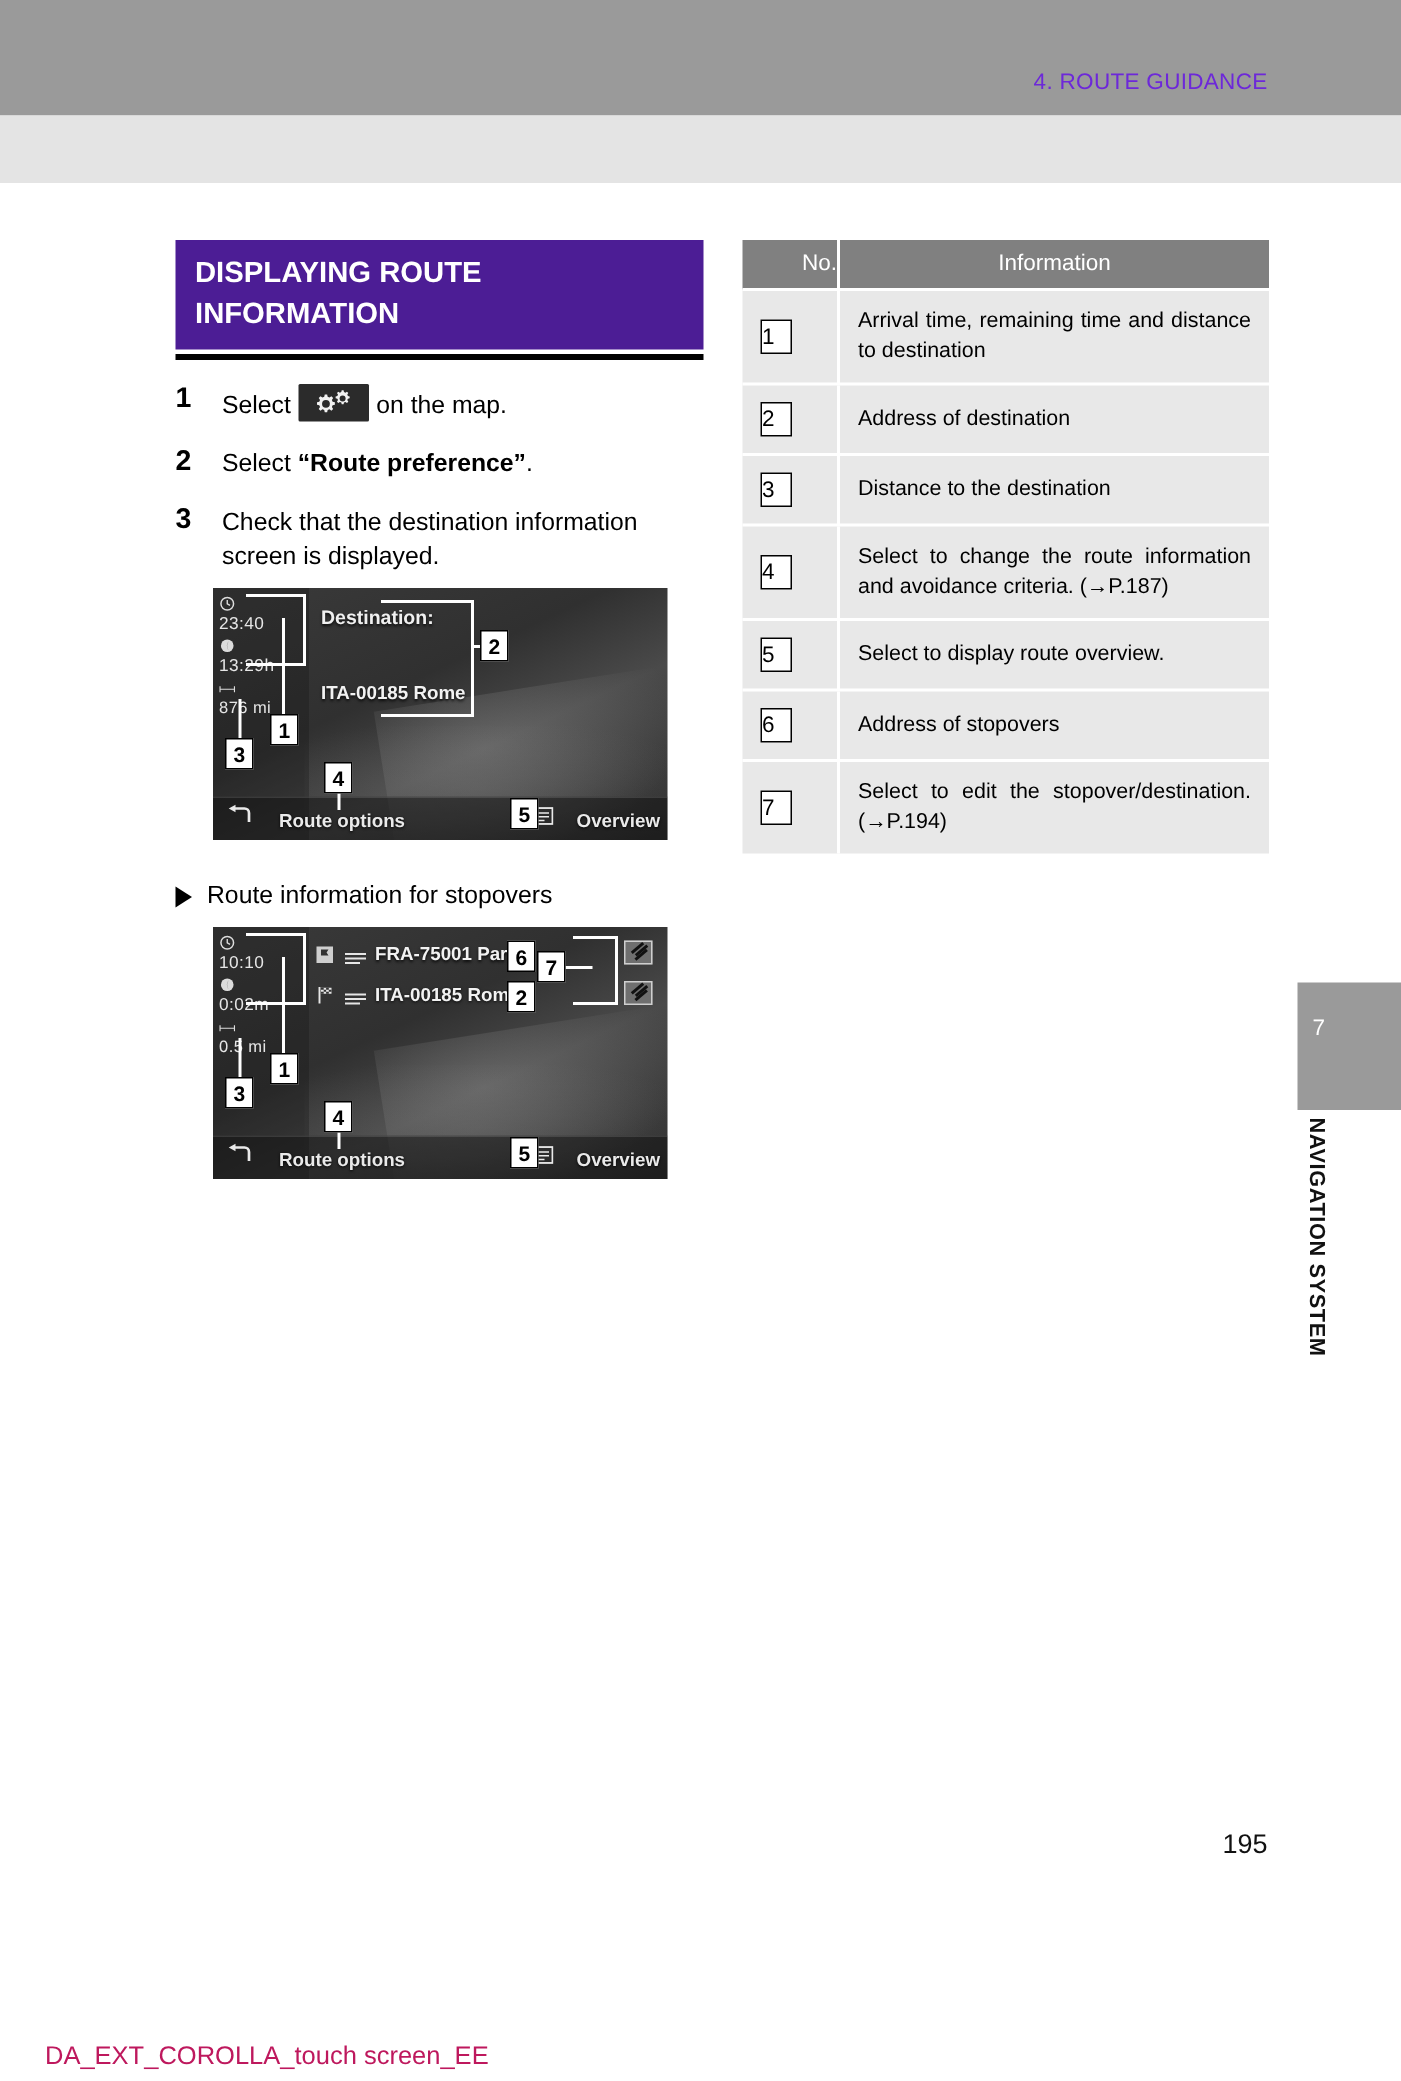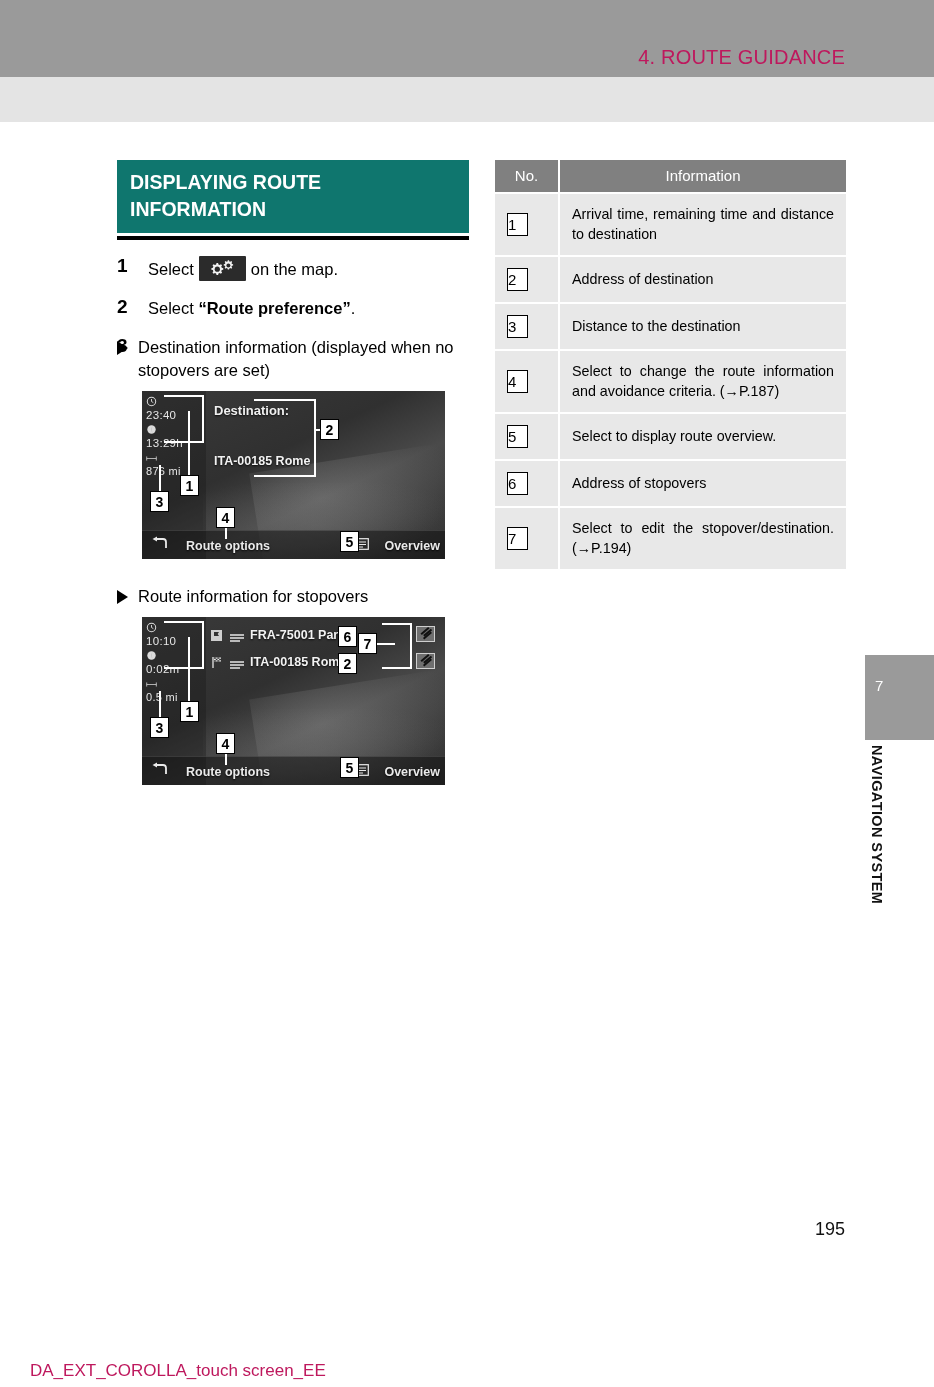--- a/index.html
+++ b/index.html
@@ -20,22 +20,22 @@
   .header-band {
     position: absolute;
     left: 0; top: 0;
     width: 934px; height: 77px;
     background: #9a9a9a;
   }
   .header-title {
     position: absolute;
     right: 89px;
     top: 46px;
-    font-size: 20px;
-    color: #be185d;
+    font-size: 15px;
+    color: #6d28d9;
     letter-spacing: 0.2px;
     white-space: nowrap;
   }
   .header-subband {
     position: absolute;
     left: 0; top: 77px;
     width: 934px; height: 45px;
     background: #e4e4e4;
   }
 
@@ -71,21 +71,21 @@
   }
 
   
   .left-col {
     position: absolute;
     left: 117px;
     top: 160px;
     width: 352px;
   }
   .section-head {
-    background: #0f766e;
+    background: #4c1d95;
     color: #ffffff;
     font-size: 19.5px;
     font-weight: bold;
     line-height: 27px;
     padding: 9px 12px 10px 13px;
     box-sizing: border-box;
     width: 352px;
   }
   .section-rule {
     width: 352px;
@@ -268,21 +268,21 @@
     font-size: 14.3px;
     line-height: 19.5px;
     padding: 11px 12px 11px 12px;
     vertical-align: middle;
     border-top: 2px solid #ffffff;
     border-right: 2px solid #ffffff;
     text-align: justify;
     text-align-last: left;
   }
   .info-table td:last-child { border-right: none; }
-  .col-no { width: 63px; }
+  .col-no { width: 63px; text-align: right; }
   .cell-badge {
     display: inline-block;
     width: 21px; height: 23px;
     border: 1.6px solid #000;
     background: #ffffff;
     font-size: 15px;
     font-weight: normal;
     line-height: 21px;
     text-align: center;
     box-sizing: border-box;
@@ -338,26 +338,23 @@
   </div>
 
   <div class="step">
     <span class="step-num">2</span>
     <span>Select</span>
     <b>“Route preference”</b><span>.</span>
   </div>
 
   <div class="step">
     <span class="step-num">3</span>
+    <span>Check that the destination information screen is displayed.</span>
   </div>
 
-  <div class="bullet-line">
-    <span class="bullet-tri"></span>
-    <span>Destination information (displayed when no stopovers are set)</span>
-  </div>
 
   <div class="nav-shot">
     <div class="terrain"></div>
     <div class="terrain2"></div>
     <div class="nav-left-panel"></div>
 
     <span class="nav-stat" style="top:5px;">
       <svg class="nav-stat-icon" viewBox="0 0 12 12">
           <circle cx="6" cy="6" r="4.6" fill="none" stroke="#dcdcdc" stroke-width="1.1"></circle>
           <path d="M6 3.3 V6 L8 7.2" stroke="#dcdcdc" stroke-width="1" fill="none"></path>

